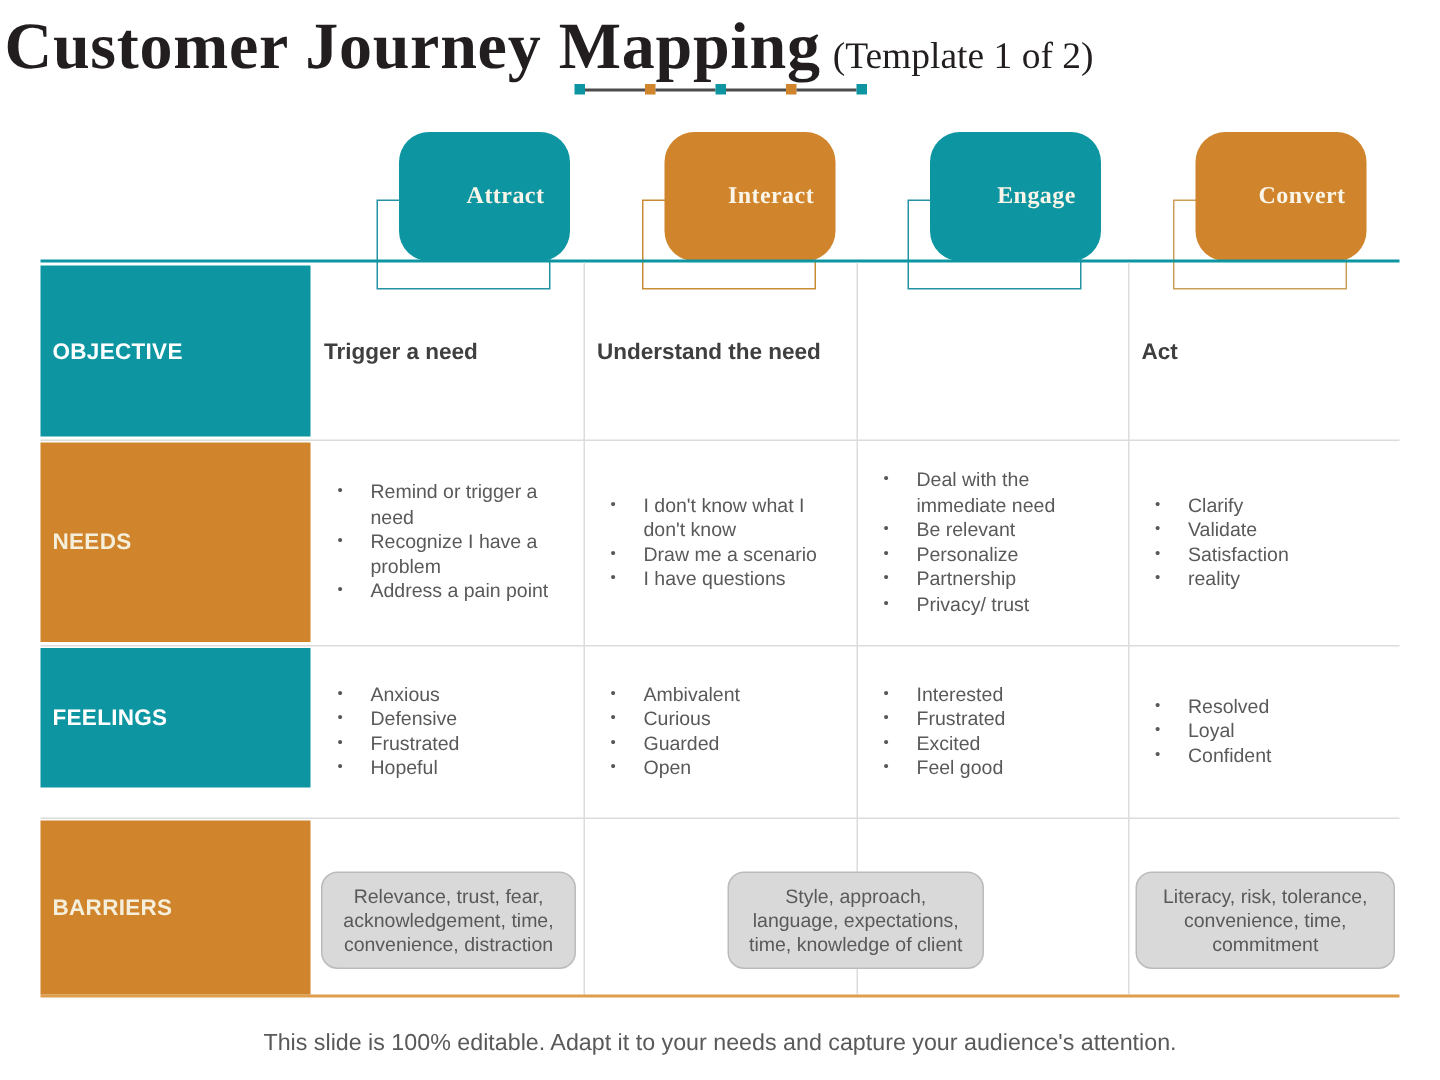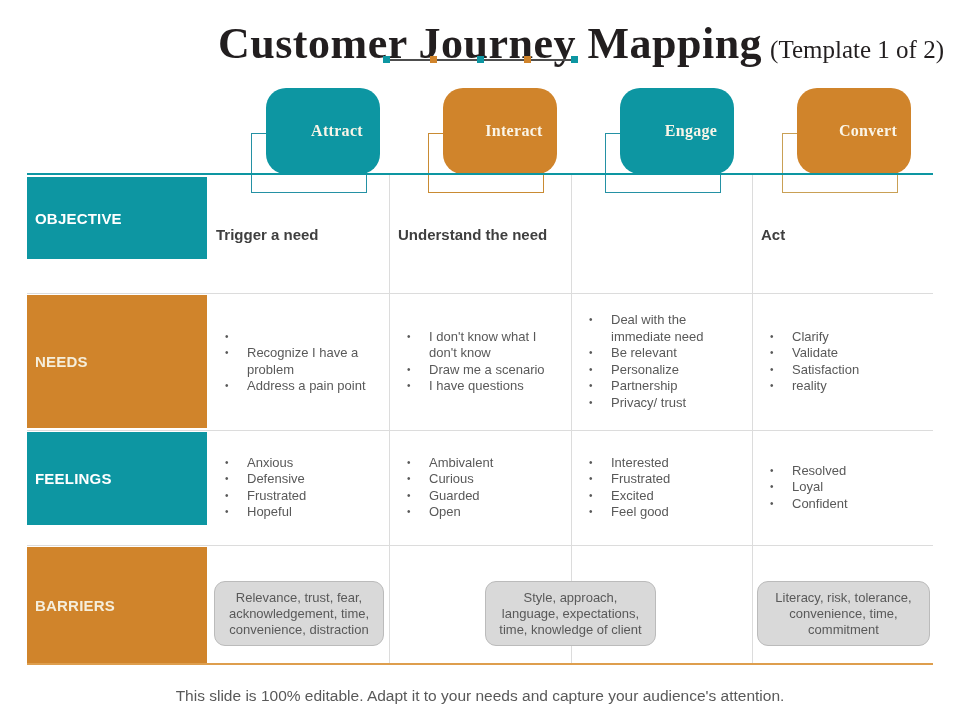--- a/index.html
+++ b/index.html
@@ -3,22 +3,22 @@
 <meta charset="utf-8">
 <style>
   html,body { margin:0; padding:0; background:#ffffff; }
   .slide {
     position:relative; width:960px; height:720px; background:#ffffff;
     font-family:"Liberation Sans", sans-serif; overflow:hidden;
   }
 
   
   .title-wrap {
-    position:absolute; top:2px; left:0; right:0; margin:16px;
-    text-align:right; font-family:"Liberation Serif", serif; color:#221e1f;
+    position:absolute; top:2px; left:0; right:0; margin:3px;
+    text-align:left; font-family:"Liberation Serif", serif; color:#221e1f;
     font-weight:normal;
   }
   .title-main { font-size:44px; font-weight:bold; letter-spacing:0.5px; }
   .title-suffix { font-size:25px; margin-left:8px; }
 
   
   .divider {
     position:absolute; top:56px; left:0; right:0;
     display:flex; justify-content:center; align-items:center;
   }
@@ -108,28 +108,29 @@
 
   <div id="table">
       <div class="top-line" style="background: rgb(13, 150, 162);"></div>
       <div class="vline" style="left: 362px; background: rgb(220, 220, 220);"></div>
       <div class="vline" style="left: 544px; background: rgb(220, 220, 220);"></div>
       <div class="vline" style="left: 725px; background: rgb(220, 220, 220);"></div>
       <div class="hline" style="top: 118px; background: rgb(220, 220, 220);"></div>
       <div class="hline" style="top: 255px; background: rgb(220, 220, 220);"></div>
       <div class="hline" style="top: 370px; background: rgb(220, 220, 220);"></div>
       <div class="bottom-line" style="background: rgb(222, 158, 77);"></div>
-      <div class="hdr" style="top: 2px; height: 82px; background: rgb(13, 150, 162); color: rgb(255, 255, 255);">OBJECTIVE</div>
+      <div class="hdr" style="top: 2px; height: 114px; background: rgb(13, 150, 162); color: rgb(255, 255, 255);">OBJECTIVE</div>
       <div class="cell obj" style="top: 2px; height: 114px; left: 180px; width: 182px;">Trigger a need</div>
       <div class="cell obj" style="top: 2px; height: 114px; left: 362px; width: 182px;">Understand the need</div>
       <div class="cell obj" style="top: 2px; height: 114px; left: 725px; width: 181px;">Act</div>
       <div class="hdr" style="top: 120px; height: 133px; background: rgb(208, 132, 43); color: rgb(245, 238, 219);">NEEDS</div>
       <div class="cell bullets" style="top: 120px; height: 133px; left: 180px; width: 182px;">
         <div class="b-item">
           <div class="b-dot">•</div>
+          <div class="b-txt">Remind or trigger a need</div>
         </div>
         <div class="b-item">
           <div class="b-dot">•</div>
           <div class="b-txt">Recognize I have a problem</div>
         </div>
         <div class="b-item">
           <div class="b-dot">•</div>
           <div class="b-txt">Address a pain point</div>
         </div>
       </div>

